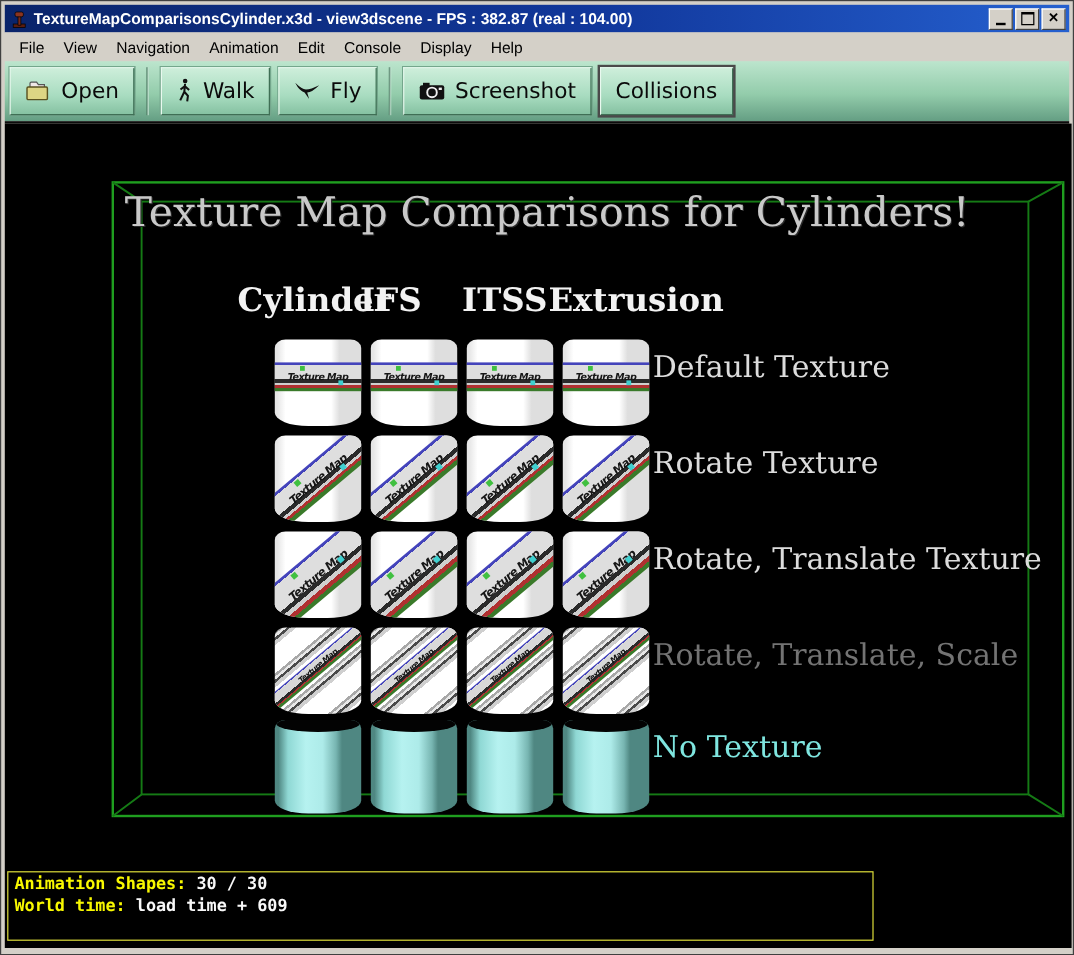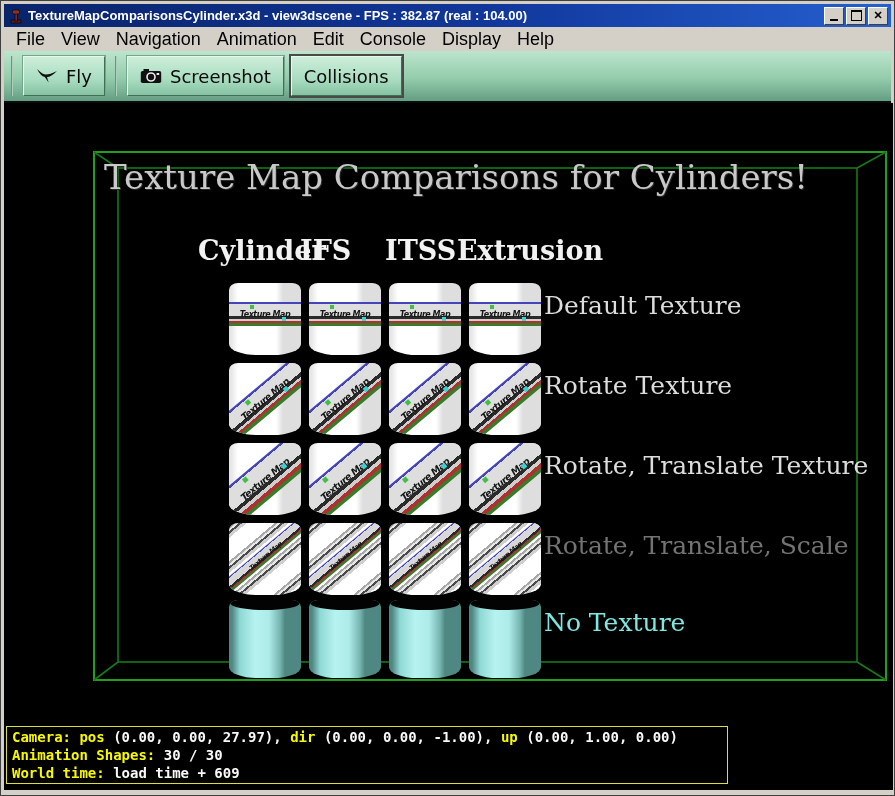--- a/index.html
+++ b/index.html
@@ -11,21 +11,21 @@
   .win-icon{width:16px;height:16px;margin:0 4px 0 2px;flex:0 0 auto;}
   .win-title{font-weight:bold;font-size:13px;white-space:nowrap;overflow:hidden;flex:1;letter-spacing:0;}
   .win-btns{display:flex;gap:2px;margin-right:1px;}
   .win-btn{width:18px;height:16px;background:#d4d0c8;border:1px solid;border-color:#fff #404040 #404040 #fff;
     display:flex;align-items:center;justify-content:center;font-size:10px;font-weight:bold;color:#000;line-height:1;}
   .win-btn .glyph-min{display:block;width:8px;height:2px;background:#000;margin-top:9px;}
   .win-btn .glyph-max{display:block;width:9px;height:8px;border:1px solid #000;border-top-width:2px;}
   .win-btn .glyph-close{font-size:11px;font-weight:bold;}
   
   .menubar{height:24px;display:flex;align-items:center;background:#d4d0c8;padding-left:4px;}
-  .menu-item{padding:2px 8px;font-size:18px;color:#000;}
+  .menu-item{padding:2px 8px;font-size:13px;color:#000;}
   
   .toolbar{height:52px;background:linear-gradient(180deg,#bce5cd 0%,#93ccab 55%,#649e83 100%);
     border-bottom:2px solid #0c0c0c;display:flex;align-items:center;padding:0 4px;box-sizing:border-box;gap:7px;}
   .tb-btn{height:40px;display:flex;align-items:center;gap:8px;padding:0 12px;
     background:linear-gradient(180deg,#cdeeda 0%,#a8dcc0 60%,#86c2a2 100%);
     border:1px solid;border-color:#e9f9ef #3f6f55 #3f6f55 #e9f9ef;box-shadow:0 0 0 1px #74a68c;
     font-size:18px;color:#0a0a0a;font-family:"DejaVu Sans",sans-serif;}
   .tb-btn.pressed{box-shadow:0 0 0 2px #4a4a4a;}
   .tb-sep{width:2px;height:40px;background:linear-gradient(90deg,#47755d,#cfeedd);margin:0 3px;}
   .tb-icon{display:flex;align-items:center;}
@@ -94,21 +94,39 @@
       <span class="menu-item">View</span>
       <span class="menu-item">Navigation</span>
       <span class="menu-item">Animation</span>
       <span class="menu-item">Edit</span>
       <span class="menu-item">Console</span>
       <span class="menu-item">Display</span>
       <span class="menu-item">Help</span>
     </div>
 
   <div class="toolbar">
+      <button class="tb-btn">
+        <span class="tb-icon">
+          <svg width="22" height="18" viewBox="0 0 22 18">
+            <path d="M4 6 L4 2.5 Q4 1.5 5 1.5 L9.5 1.5 L11 3.5 L16 3.5 L16 6" fill="#efe7e7" stroke="#555" stroke-width="1"></path>
+            <rect x="1.5" y="5.5" width="17" height="10.5" rx="1" fill="#ddd584" stroke="#5a5220" stroke-width="1.2"></rect>
+          </svg>
+        </span>
+        <span>Open</span>
+      </button>
       <span class="tb-sep"></span>
+      <button class="tb-btn">
+        <span class="tb-icon">
+          <svg width="14" height="22" viewBox="0 0 14 22" fill="none" stroke="#111" stroke-width="1.7">
+            <circle cx="7.3" cy="2.6" r="1.9" fill="#111" stroke="none"></circle>
+            <path d="M7.2 5 L6.6 11.5 M7.1 6.8 L3.4 9.6 M7.1 6.8 L10.6 10 M6.6 11.5 L3.2 18.6 M6.6 11.5 L9.6 14.8 L9 19.4"></path>
+          </svg>
+        </span>
+        <span>Walk</span>
+      </button>
       <button class="tb-btn">
         <span class="tb-icon">
           <svg width="22" height="16" viewBox="0 0 22 16">
             <path d="M1 1 Q6.5 6.5 10 6.5 Q14 6.5 21 3 Q15 9 11 9 L12.6 14.5 L8.8 9 Q4.5 8 1 1 Z" fill="#111"></path>
           </svg>
         </span>
         <span>Fly</span>
       </button>
       <span class="tb-sep"></span>
       <button class="tb-btn">
@@ -230,19 +248,18 @@
       </div>
     <div id="row-labels">
         <div class="row-label" style="top: 188px; color: rgb(220, 220, 220);">Default Texture</div>
         <div class="row-label" style="top: 268px; color: rgb(220, 220, 220);">Rotate Texture</div>
         <div class="row-label" style="top: 348px; color: rgb(220, 220, 220);">Rotate, Translate Texture</div>
         <div class="row-label" style="top: 428px; color: #737373;">Rotate, Translate, Scale</div>
         <div class="row-label" style="top: 505px; color: rgb(127, 230, 224);">No Texture</div>
       </div>
 
     <div class="status-box">
-        <div class="status-line"><span class="seg-yellow">Camera: pos </span><span class="seg-white">(0.00, 0.00, 27.97), </span><span class="seg-yellow">dir </span><span class="seg-white">(0.00, 0.00, -1.00), </span><span class="seg-yellow">up </span><span class="seg-white">(0.00, 1.00, 0.00)</span></div>
         <div class="status-line"><span class="seg-yellow">Animation Shapes:</span><span class="seg-white"> 30 / 30</span></div>
         <div class="status-line"><span class="seg-yellow">World time:</span><span class="seg-white"> load time + 609</span></div>
       </div>
   </div>
 
 </div>
 
 </body></html>

